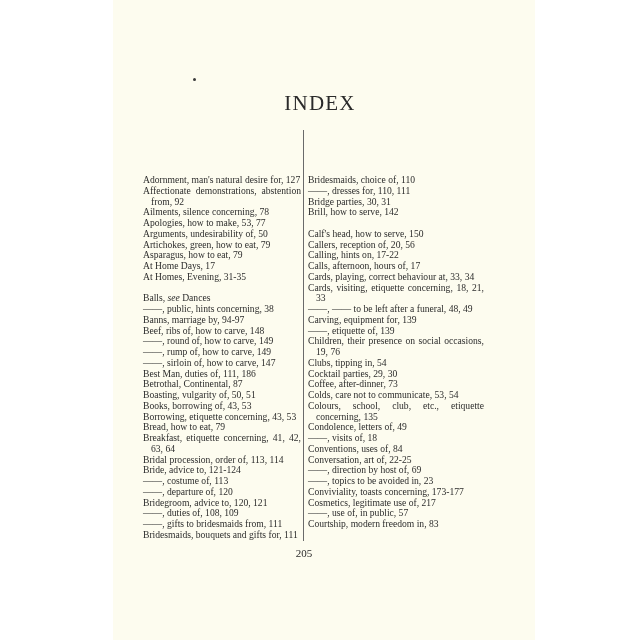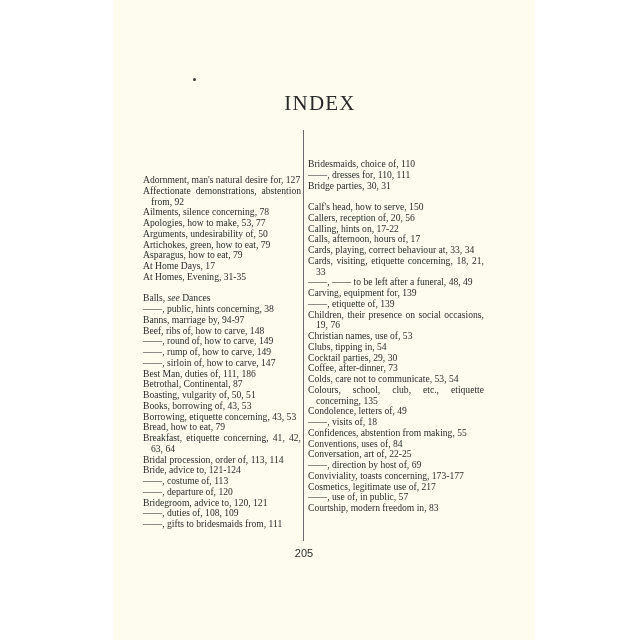--- a/index.html
+++ b/index.html
@@ -47,21 +47,21 @@
       color: #2c2c2c;
       margin-top: 44px;
     }
     .col-left {
       left: 143px;
       top: 131px;
       width: 158px;
     }
     .col-right {
       left: 308px;
-      top: 115px;
+      top: 131px;
       width: 176px;
     }
     .entry {
       padding-left: 8px;
       text-indent: -8px;
       text-align: justify;
     }
     .gap {
       height: 10.75px;
     }
@@ -72,21 +72,21 @@
       width: 1px;
       height: 411px;
       background: #6a6a6a;
     }
     .pagenum {
       position: absolute;
       left: 284px;
       width: 40px;
       top: 547px;
       text-align: center;
-      font-family: Liberation Sans, sans-serif;
+      font-family: Liberation Serif, serif;
       font-size: 11px;
       color: #2a2a2a;
     }
     .see { font-style: italic; }
   </style>
 </head>
 <body>
 
 <div class="page"></div>
 <div class="speck"></div>
@@ -118,48 +118,49 @@
     <div class="entry">Borrowing, etiquette concerning, 43, 53</div>
     <div class="entry">Bread, how to eat, 79</div>
     <div class="entry">Breakfast, etiquette concerning, 41, 42, 63, 64</div>
     <div class="entry">Bridal procession, order of, 113, 114</div>
     <div class="entry">Bride, advice to, 121-124</div>
     <div class="entry">——, costume of, 113</div>
     <div class="entry">——, departure of, 120</div>
     <div class="entry">Bridegroom, advice to, 120, 121</div>
     <div class="entry">——, duties of, 108, 109</div>
     <div class="entry">——, gifts to bridesmaids from, 111</div>
+    <div class="entry">Bridesmaids, bouquets and gifts for, 111</div>
   </div>
 <div class="divider"></div>
 <div class="col col-right" id="col-right">
     <div class="entry">Bridesmaids, choice of, 110</div>
     <div class="entry">——, dresses for, 110, 111</div>
     <div class="entry">Bridge parties, 30, 31</div>
+    <div class="entry">Brill, how to serve, 142</div>
     <div class="gap"></div>
     <div class="entry">Calf's head, how to serve, 150</div>
     <div class="entry">Callers, reception of, 20, 56</div>
     <div class="entry">Calling, hints on, 17-22</div>
     <div class="entry">Calls, afternoon, hours of, 17</div>
     <div class="entry">Cards, playing, correct behaviour at, 33, 34</div>
     <div class="entry">Cards, visiting, etiquette concerning, 18, 21, 33</div>
     <div class="entry">——, —— to be left after a funeral, 48, 49</div>
     <div class="entry">Carving, equipment for, 139</div>
     <div class="entry">——, etiquette of, 139</div>
     <div class="entry">Children, their presence on social occasions, 19, 76</div>
-    <div class="entry">Christian names, use of, 53</div>
     <div class="entry">Clubs, tipping in, 54</div>
     <div class="entry">Cocktail parties, 29, 30</div>
     <div class="entry">Coffee, after-dinner, 73</div>
     <div class="entry">Colds, care not to communicate, 53, 54</div>
     <div class="entry">Colours, school, club, etc., etiquette concerning, 135</div>
     <div class="entry">Condolence, letters of, 49</div>
     <div class="entry">——, visits of, 18</div>
-    <div class="entry">Confidences, abstention from making, 55</div>
     <div class="entry">Conventions, uses of, 84</div>
     <div class="entry">Conversation, art of, 22-25</div>
     <div class="entry">——, direction by host of, 69</div>
+    <div class="entry">——, topics to be avoided in, 23</div>
     <div class="entry">Conviviality, toasts concerning, 173-177</div>
     <div class="entry">Cosmetics, legitimate use of, 217</div>
     <div class="entry">——, use of, in public, 57</div>
     <div class="entry">Courtship, modern freedom in, 83</div>
   </div>
 
 <div class="pagenum">205</div>
 
 </body></html>

